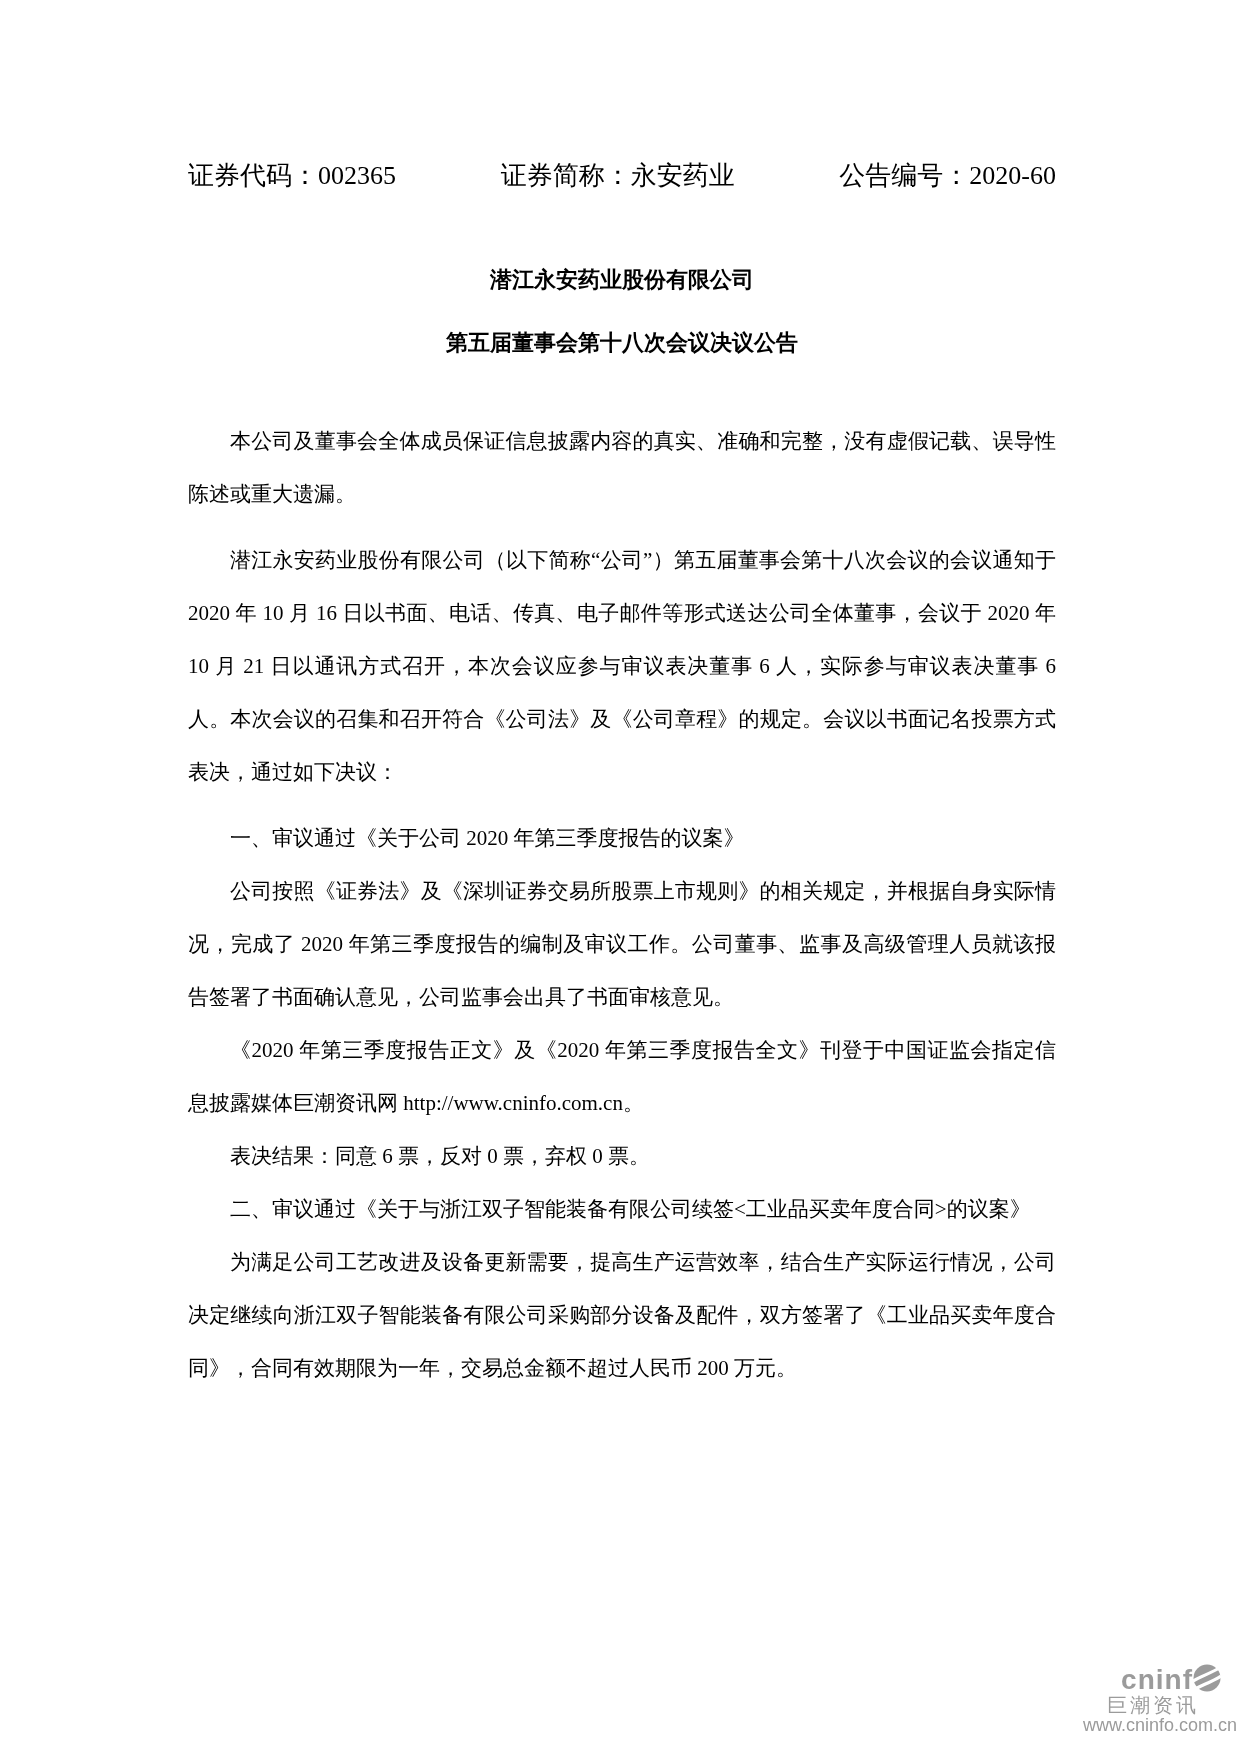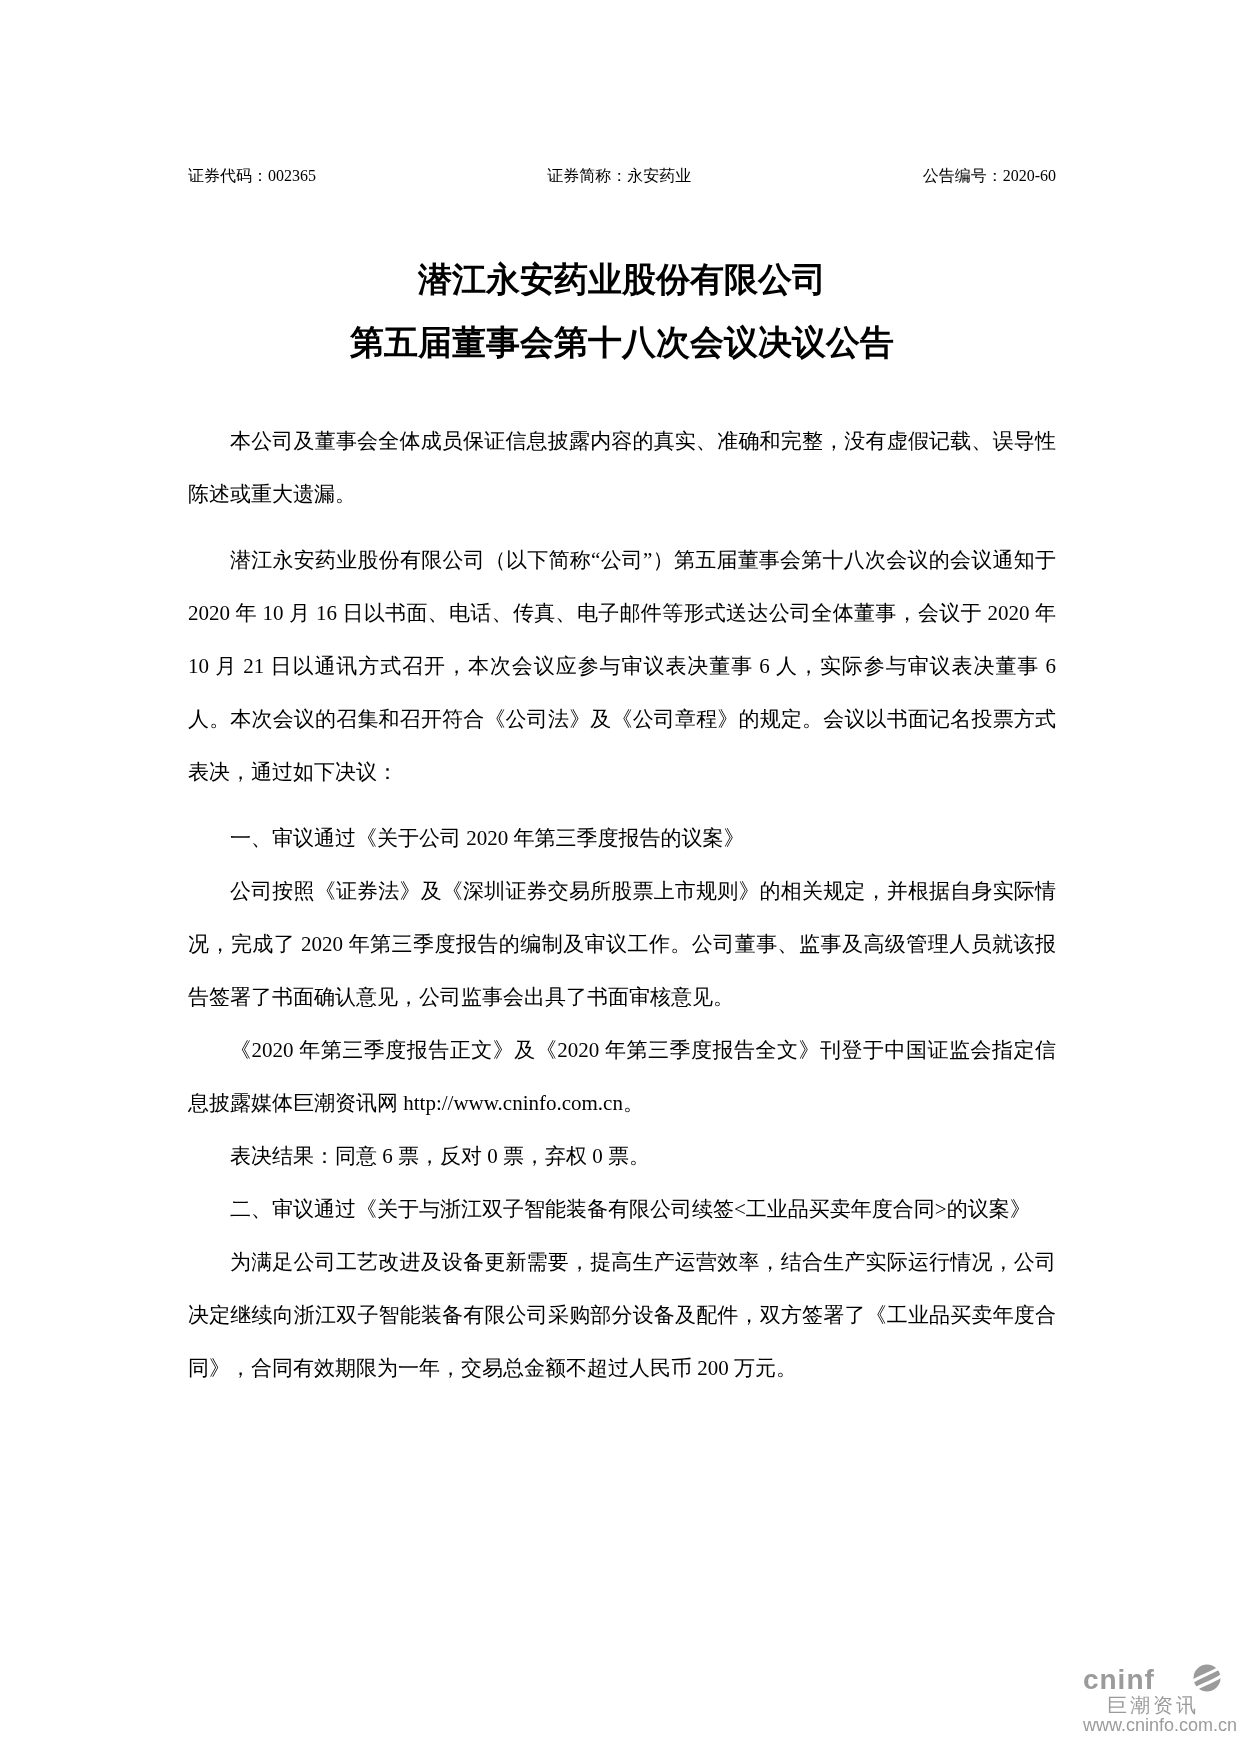--- a/index.html
+++ b/index.html
@@ -16,30 +16,30 @@
   .content {
     position: absolute;
     left: 188px;
     width: 868px;
     top: 0;
   }
   .header-row {
     margin-top: 160px;
     display: flex;
     justify-content: space-between;
-    font-size: 16px;
+    font-size: 26px;
     line-height: 32px;
     white-space: nowrap;
   }
   .doc-title {
     margin-top: 56px;
     text-align: center;
     font-family: "Liberation Sans", "DejaVu Sans", sans-serif;
     font-weight: bold;
-    font-size: 34px;
+    font-size: 22px;
     line-height: 63px;
   }
   .paras {
     margin-top: 41px;
     font-size: 21px;
     line-height: 53px;
     text-align: justify;
   }
   .paras p {
     margin: 0;
@@ -52,23 +52,23 @@
   .logo {
     position: absolute;
     right: 4px;
     bottom: 18px;
     text-align: right;
     font-family: "Liberation Sans", "DejaVu Sans", sans-serif;
   }
   .logo-top {
     display: flex;
     align-items: center;
-    justify-content: space-between;
+    justify-content: flex-end;
     margin-right: 16px;
-    gap: 13px;
+    gap: 0;
   }
   .logo-brand {
     font-size: 28px;
     font-weight: bold;
     letter-spacing: 1px;
     line-height: 28px;
   }
   .logo-cn {
     font-size: 20px;
     letter-spacing: 3px;

